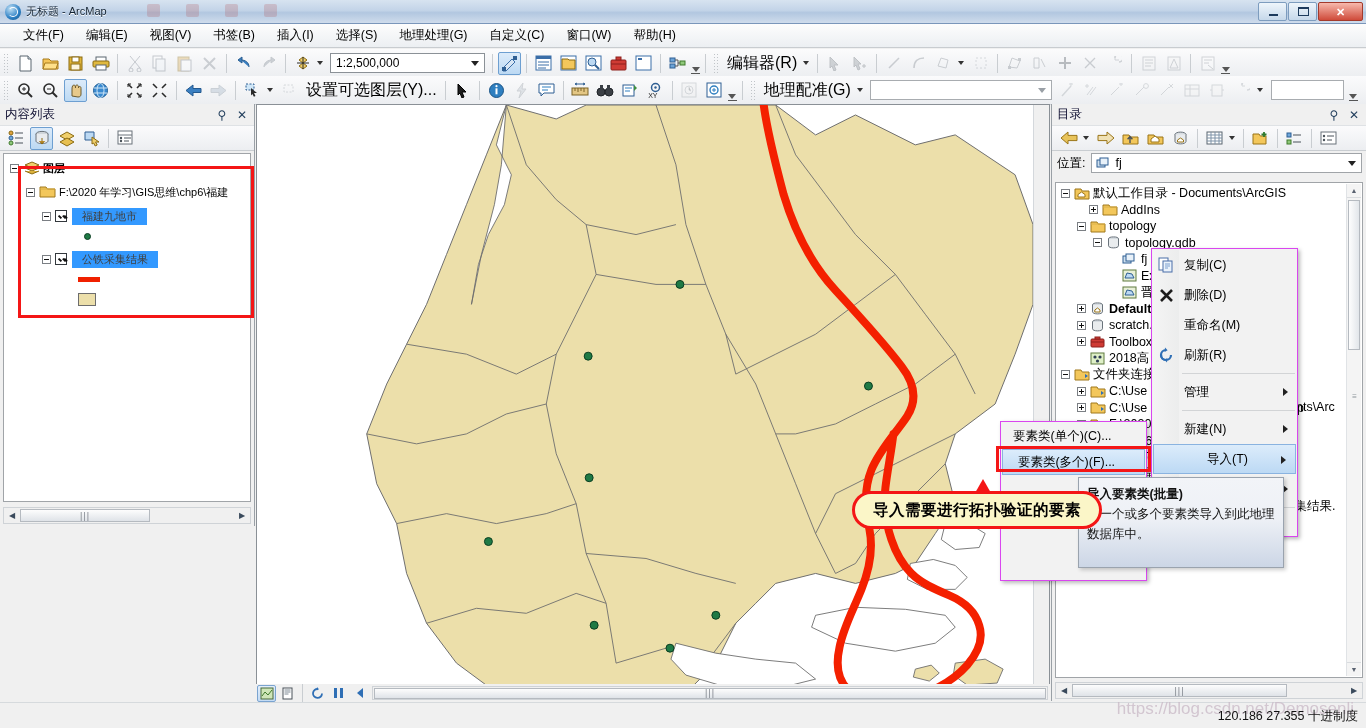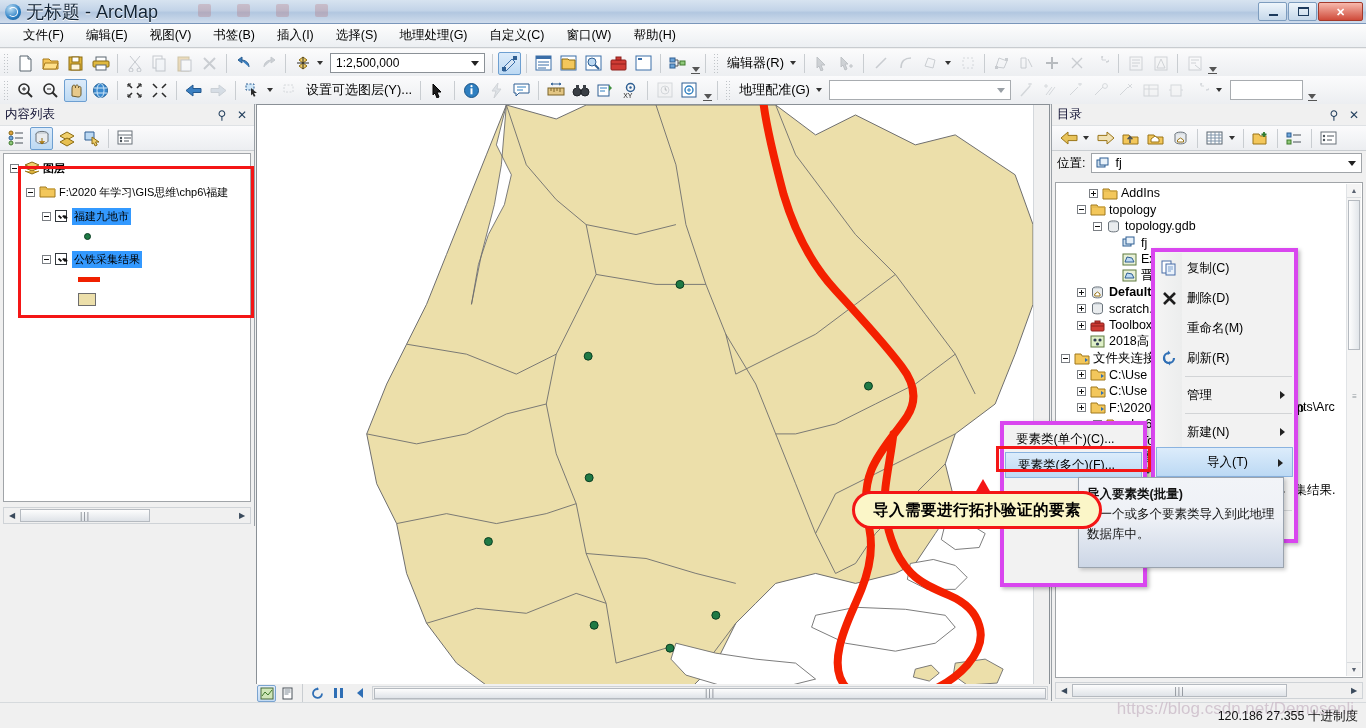--- a/index.html
+++ b/index.html
@@ -22,21 +22,21 @@
     width:16px;height:16px;margin-left:5px;margin-right:5px;
     border-radius:50%;
     background:radial-gradient(circle at 35% 30%, #bfe0f5 0%, #2b7fc4 60%, #15527f 100%);
     position:relative; flex:none;
   }
   #titlebar .tb-icon:after{
     content:""; position:absolute; left:3px; top:3px; width:8px; height:8px;
     border-radius:50%; border:1px solid #fff; border-left-color:transparent;
   }
   #titlebar .tb-text{
-    font-size:18px; color:#123; text-shadow:0 1px 0 #fff; flex:none;
+    font-size:11px; color:#123; text-shadow:0 1px 0 #fff; flex:none;
   }
   #titlebar .tb-ghost{
     flex:1; overflow:hidden; white-space:nowrap; opacity:.20;
     font-size:11px; color:#334; padding-left:40px;
     display:flex; gap:26px; align-items:center;
   }
   #titlebar .tb-ghost i{ display:inline-block; width:13px;height:13px;background:#b04040; border-radius:2px;}
   .wctrl{ display:flex; align-items:center; margin-right:3px; }
   .wbtn{
     width:29px;height:19px;margin-left:1px;
@@ -77,21 +77,21 @@
   .ibtn.sel{ border-color:#6d9fd1; background:linear-gradient(to bottom,#dcebfa,#bcd9f3);}
   .ibtn.dis{ opacity:.35; }
   .ibtn svg{ display:block; }
   .scalebox{
     width:155px; height:20px; background:#fff; border:1px solid #8b9197;
     margin:0 3px; display:flex; align-items:center; flex:none;
     font-size:12px; padding-left:5px; position:relative;
   }
   .scalebox .caret{ position:absolute; right:5px; top:7px; width:0;height:0;
     border-left:4px solid transparent;border-right:4px solid transparent;border-top:5px solid #222;}
-  .tlabel{ font-size:13px; padding:0 4px; white-space:nowrap; flex:none;}
+  .tlabel{ font-size:16px; padding:0 4px; white-space:nowrap; flex:none;}
   .tdrop{ width:0;height:0;border-left:3.5px solid transparent;border-right:3.5px solid transparent;
           border-top:4px solid #333; margin:0 4px 0 2px; flex:none;}
   .overflow{ width:11px;height:22px;flex:none;display:flex;flex-direction:column;align-items:center;justify-content:flex-end;}
   .overflow i{ width:0;height:0;border-left:4px solid transparent;border-right:4px solid transparent;border-top:5px solid #555;}
   .overflow u{ width:9px;height:1px;background:#555;margin-top:1px;display:block;}
   .combobox{
     width:182px;height:20px;background:#fff;border:1px solid #a8acb0;margin:0 3px;flex:none;position:relative;
   }
   .combobox .caret{position:absolute;right:5px;top:7px;width:0;height:0;
     border-left:4px solid transparent;border-right:4px solid transparent;border-top:5px solid #9aa0a6;}
@@ -129,21 +129,21 @@
   }
   .exp:before{content:"";position:absolute;left:1px;top:3px;width:5px;height:1px;background:#111;}
   .exp.plus:after{content:"";position:absolute;left:3px;top:1px;width:1px;height:5px;background:#111;}
   .cb{
     width:12px;height:12px;border:1px solid #33383d;background:#fff;margin-right:5px;flex:none;position:relative;
   }
   .cb:after{
     content:""; position:absolute; left:2px; top:5px; width:4px;height:2px;background:#111;
     transform:rotate(45deg); box-shadow:3px -3px 0 0 #111, 4px -4px 0 0 #111;
   }
-  .lyrname{ background:#3399ff; color:#000000; padding:1px 2px; }
+  .lyrname{ background:#3399ff; color:#404040; padding:1px 10px; }
   .ficon{ width:16px;height:14px;margin-right:4px;flex:none;}
   .swatch-pt{ width:7px;height:7px;border-radius:50%;background:#1f7a45;border:1px solid #0b3d21;}
   .swatch-ln{ width:22px;height:5px;background:#f02000;}
   .swatch-pg{ width:18px;height:13px;background:#ecdfaa;border:1px solid #6d6d6d;}
   #toc-hscroll{
     position:absolute; left:3px; bottom:2px; right:3px; height:17px;
     background:#f0f0f0; border:1px solid #cfd3d7; display:flex; align-items:center;
   }
   .sb-arrow{ width:16px;height:15px;display:flex;align-items:center;justify-content:center;font-size:8px;color:#3a4a5c;}
   .sb-thumb{ height:13px;background:linear-gradient(to bottom,#fdfdfd,#dfe3e8);border:1px solid #b5bac0;
@@ -185,21 +185,21 @@
   #cat-vscroll{ position:absolute; right:1px; top:1px; width:15px; bottom:1px;
     background:#f4f4f4; border-left:1px solid #e0e3e6;}
   #cat-hscroll{
     position:absolute; left:3px; bottom:2px; right:3px; height:17px;
     background:#f0f0f0; border:1px solid #cfd3d7; display:flex; align-items:center;
   }
   .gdbicon{ width:15px;height:13px;margin-right:4px;flex:none;}
 
   
   .cmenu{
-    position:absolute; background:#f2f2f2; border:4px solid #d946ef;
+    position:absolute; background:#f2f2f2; border:1px solid #d946ef;
     box-shadow:2px 2px 4px rgba(0,0,0,.28); z-index:40; padding:1px 0;
   }
   .cmenu .gutter{ position:absolute; left:1px; top:1px; bottom:1px; width:26px;
     background:linear-gradient(to right,#f4f4f4,#eceded); }
   .citem{
     position:relative; height:30px; display:flex; align-items:center;
     padding-left:32px; padding-right:26px; font-size:12.5px; white-space:nowrap; z-index:2;
   }
   .citem.hl{ background:linear-gradient(to bottom,#dcecfb,#bcd9f4); border:1px solid #8ab3e0;
              height:30px; margin:0 1px;justify-content:center;}
@@ -1010,20 +1010,28 @@
             <rect x="4" y="1" width="8" height="7" fill="#e8f1f9" stroke="#2f5f93"></rect>
           </svg>
       </span>
       <span>fj</span>
       <span class="caret"></span>
     </div>
   </div>
 
   <div id="cat-tree">
     <div id="cat-rows" style="position:absolute;left:0;top:2px;right:16px;bottom:0;overflow:hidden;">
+        <div class="trow" style="padding-left: 5px;">
+          <span class="exp"></span>
+          <span class="gdbicon"><svg width="16" height="13" viewBox="0 0 16 13">
+              <path d="M1 2h6l1.2 2H15v8H1z" fill="#f3c75b" stroke="#9a7518"></path>
+              <path d="M4 10V7.5L7.5 5 11 7.5V10z" fill="#fff" stroke="#9a7518"></path>
+            </svg></span>
+          <span>默认工作目录 - Documents\ArcGIS</span>
+        </div>
         <div class="trow" style="padding-left: 33px;">
           <span class="exp plus"></span>
           <span class="gdbicon"><svg width="16" height="13" viewBox="0 0 16 13">
               <path d="M1 2h6l1.2 2H15v8H1z" fill="#f3c75b" stroke="#a0791c"></path>
               <path d="M1 4h14" stroke="#dcb24a"></path>
             </svg></span>
           <span>AddIns</span>
         </div>
         <div class="trow" style="padding-left: 21px;">
           <span class="exp"></span>

